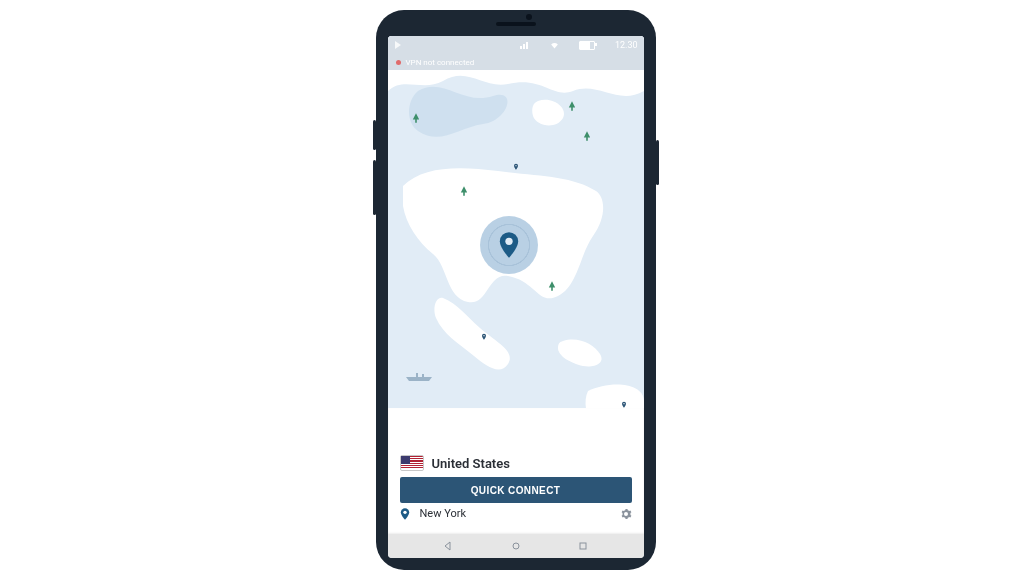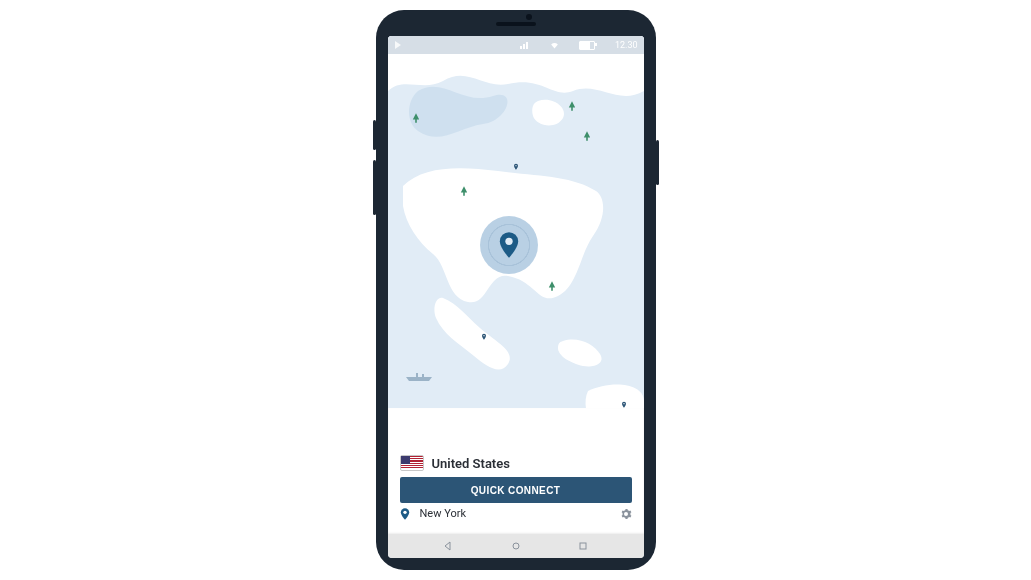--- a/index.html
+++ b/index.html
@@ -263,20 +263,24 @@
           <svg class="wifi" viewBox="0 0 24 24">
             <path fill="#fff" d="M12 20l9-11a15 15 0 0 0-18 0z"></path>
           </svg>
           <div class="batt">
               <i></i>
             </div>
           <span>12.30</span>
         </div>
       </div>
 
+      <div class="vpnstrip">
+        <span class="dot"></span>
+        <span>VPN not connected</span>
+      </div>
 
       <div class="card">
         <div class="card-header">
           <div class="flag"></div>
           <div class="country">United States</div>
         </div>
 
         <button class="connect-btn">QUICK CONNECT</button>
 
 

